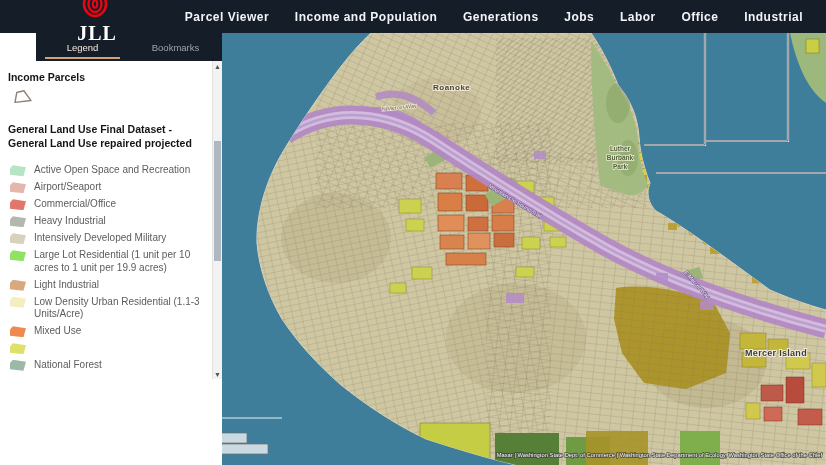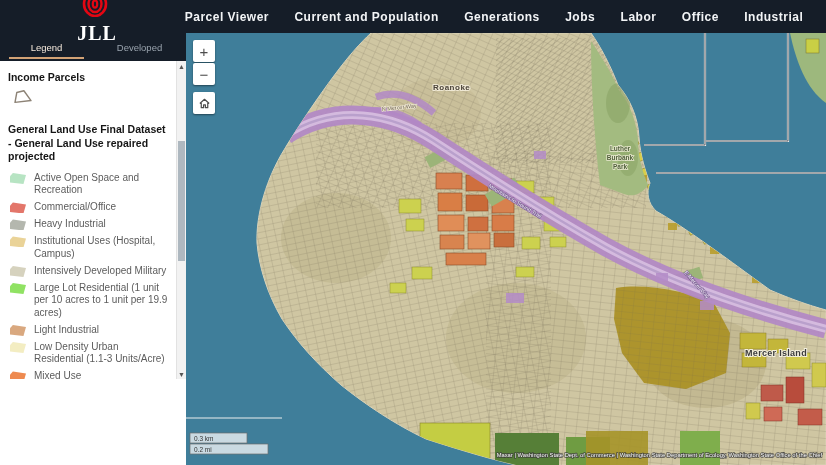--- a/index.html
+++ b/index.html
@@ -9,31 +9,31 @@
   
   .topbar{position:absolute;left:0;top:0;width:826px;height:33px;background:#151d28;
           display:flex;align-items:center;z-index:30;}
   .brand{width:150px;display:flex;align-items:center;padding-left:22px;gap:6px;flex-direction:column;}
   .brand-word{color:#fff;font-family:"Liberation Serif",serif;font-weight:bold;
               font-size:20px;letter-spacing:1px;line-height:1;}
   .nav-items{flex:1;display:flex;justify-content:space-around;align-items:center;padding-right:10px;}
   .nav-item{color:#f2f4f6;font-size:12px;font-weight:bold;letter-spacing:.5px;cursor:pointer;white-space:nowrap;}
 
   
-  .sidebar{position:absolute;left:0;top:33px;width:186px;height:432px;background:#fff;z-index:20;}
+  .sidebar{position:absolute;left:0;top:33px;width:186px;height:432px;background:#fff;z-index:20;padding-left:36px;}
   .tabbar{height:28px;background:#151d28;display:flex;}
   .tab{flex:1;display:flex;align-items:center;justify-content:center;font-size:9.5px;
        color:#9aa4ae;position:relative;cursor:pointer;}
   .tab.active{color:#f5e9dc;}
   .tab.active::after{content:"";position:absolute;left:9px;right:9px;bottom:2px;height:2px;background:#d2a275;}
   .panel-scroll{position:absolute;left:0;top:28px;right:0;bottom:86px;overflow:hidden;
                 padding:8px 16px 0 8px;box-sizing:border-box;}
   .cp-title{font-size:10.5px;font-weight:bold;color:#151515;margin:2px 0 6px 0;}
   .parcel-glyph{width:22px;height:16px;margin:0 0 10px 4px;}
-  .lu-title{font-size:10.5px;font-weight:bold;color:#151515;line-height:1.3;margin:4px 0 8px 0;}
+  .lu-title{font-size:10.5px;font-weight:bold;color:#151515;line-height:1.3;margin:4px 0 14px 0;}
   .lg-row{display:flex;align-items:flex-start;margin-bottom:4.5px;}
   .lg-swatch{width:16px;height:11px;flex:0 0 16px;margin:1px 8px 0 2px;
              clip-path:polygon(0 30%,18% 0,100% 18%,84% 100%,0 86%);
              filter:drop-shadow(0 0 .5px #8a8a8a);}
   .lg-label{font-size:10px;color:#5c5c5c;line-height:1.25;}
   .panel-bottom{position:absolute;left:0;right:0;bottom:0;height:86px;background:#fff;
                 padding:4px 10px 0 8px;box-sizing:border-box;}
   .panel-desc{font-size:8.5px;font-weight:bold;color:#2b2b2b;line-height:1.35;}
   .panel-src{font-size:9px;font-style:italic;color:#333;margin-top:12px;}
   
@@ -59,57 +59,57 @@
   <div class="brand">
     <svg width="34" height="26" viewBox="0 0 34 26">
       <ellipse cx="15" cy="13" rx="11" ry="12" fill="none" stroke="#e30613" stroke-width="2.6"></ellipse>
       <ellipse cx="15" cy="13" rx="6.5" ry="8" fill="none" stroke="#e30613" stroke-width="2.4"></ellipse>
       <ellipse cx="15" cy="13" rx="2.2" ry="3.6" fill="none" stroke="#e30613" stroke-width="2.2"></ellipse>
     </svg>
     <span class="brand-word">JLL</span>
   </div>
   <div class="nav-items">
       <div class="nav-item active">Parcel Viewer</div>
-      <div class="nav-item">Current and Population</div>
+      <div class="nav-item">Income and Population</div>
       <div class="nav-item">Generations</div>
       <div class="nav-item">Jobs</div>
       <div class="nav-item">Labor</div>
       <div class="nav-item">Office</div>
       <div class="nav-item">Industrial</div>
     </div>
 </div>
 
 <div class="sidebar">
   <div class="tabbar">
     <div class="tab active">Legend</div>
-    <div class="tab">Developed</div>
+    <div class="tab">Bookmarks</div>
   </div>
 
   <div class="panel-scroll">
     <div class="cp-title">Income Parcels</div>
     <svg class="parcel-glyph" viewBox="0 0 24 18">
       <path d="M3 15 L5 4 L13 2 L21 13 Z" fill="none" stroke="#8d8376" stroke-width="1.6" stroke-linejoin="round"></path>
     </svg>
     <div class="lu-title">General Land Use Final Dataset - General Land Use repaired projected</div>
     <div>
         <div class="lg-row">
           <span class="lg-swatch" style="background: rgb(183, 228, 195);"></span>
           <span class="lg-label">Active Open Space and Recreation</span>
         </div>
         <div class="lg-row">
+          <span class="lg-swatch" style="background: rgb(228, 182, 174);"></span>
+          <span class="lg-label">Airport/Seaport</span>
+        </div>
+        <div class="lg-row">
           <span class="lg-swatch" style="background: rgb(227, 118, 106);"></span>
           <span class="lg-label">Commercial/Office</span>
         </div>
         <div class="lg-row">
           <span class="lg-swatch" style="background: rgb(180, 183, 174);"></span>
           <span class="lg-label">Heavy Industrial</span>
-        </div>
-        <div class="lg-row">
-          <span class="lg-swatch" style="background: rgb(234, 211, 152);"></span>
-          <span class="lg-label">Institutional Uses (Hospital, Campus)</span>
         </div>
         <div class="lg-row">
           <span class="lg-swatch" style="background: rgb(214, 210, 190);"></span>
           <span class="lg-label">Intensively Developed Military</span>
         </div>
         <div class="lg-row">
           <span class="lg-swatch" style="background: rgb(144, 226, 99);"></span>
           <span class="lg-label">Large Lot Residential (1 unit per 10 acres to 1 unit per 19.9 acres)</span>
         </div>
         <div class="lg-row">

